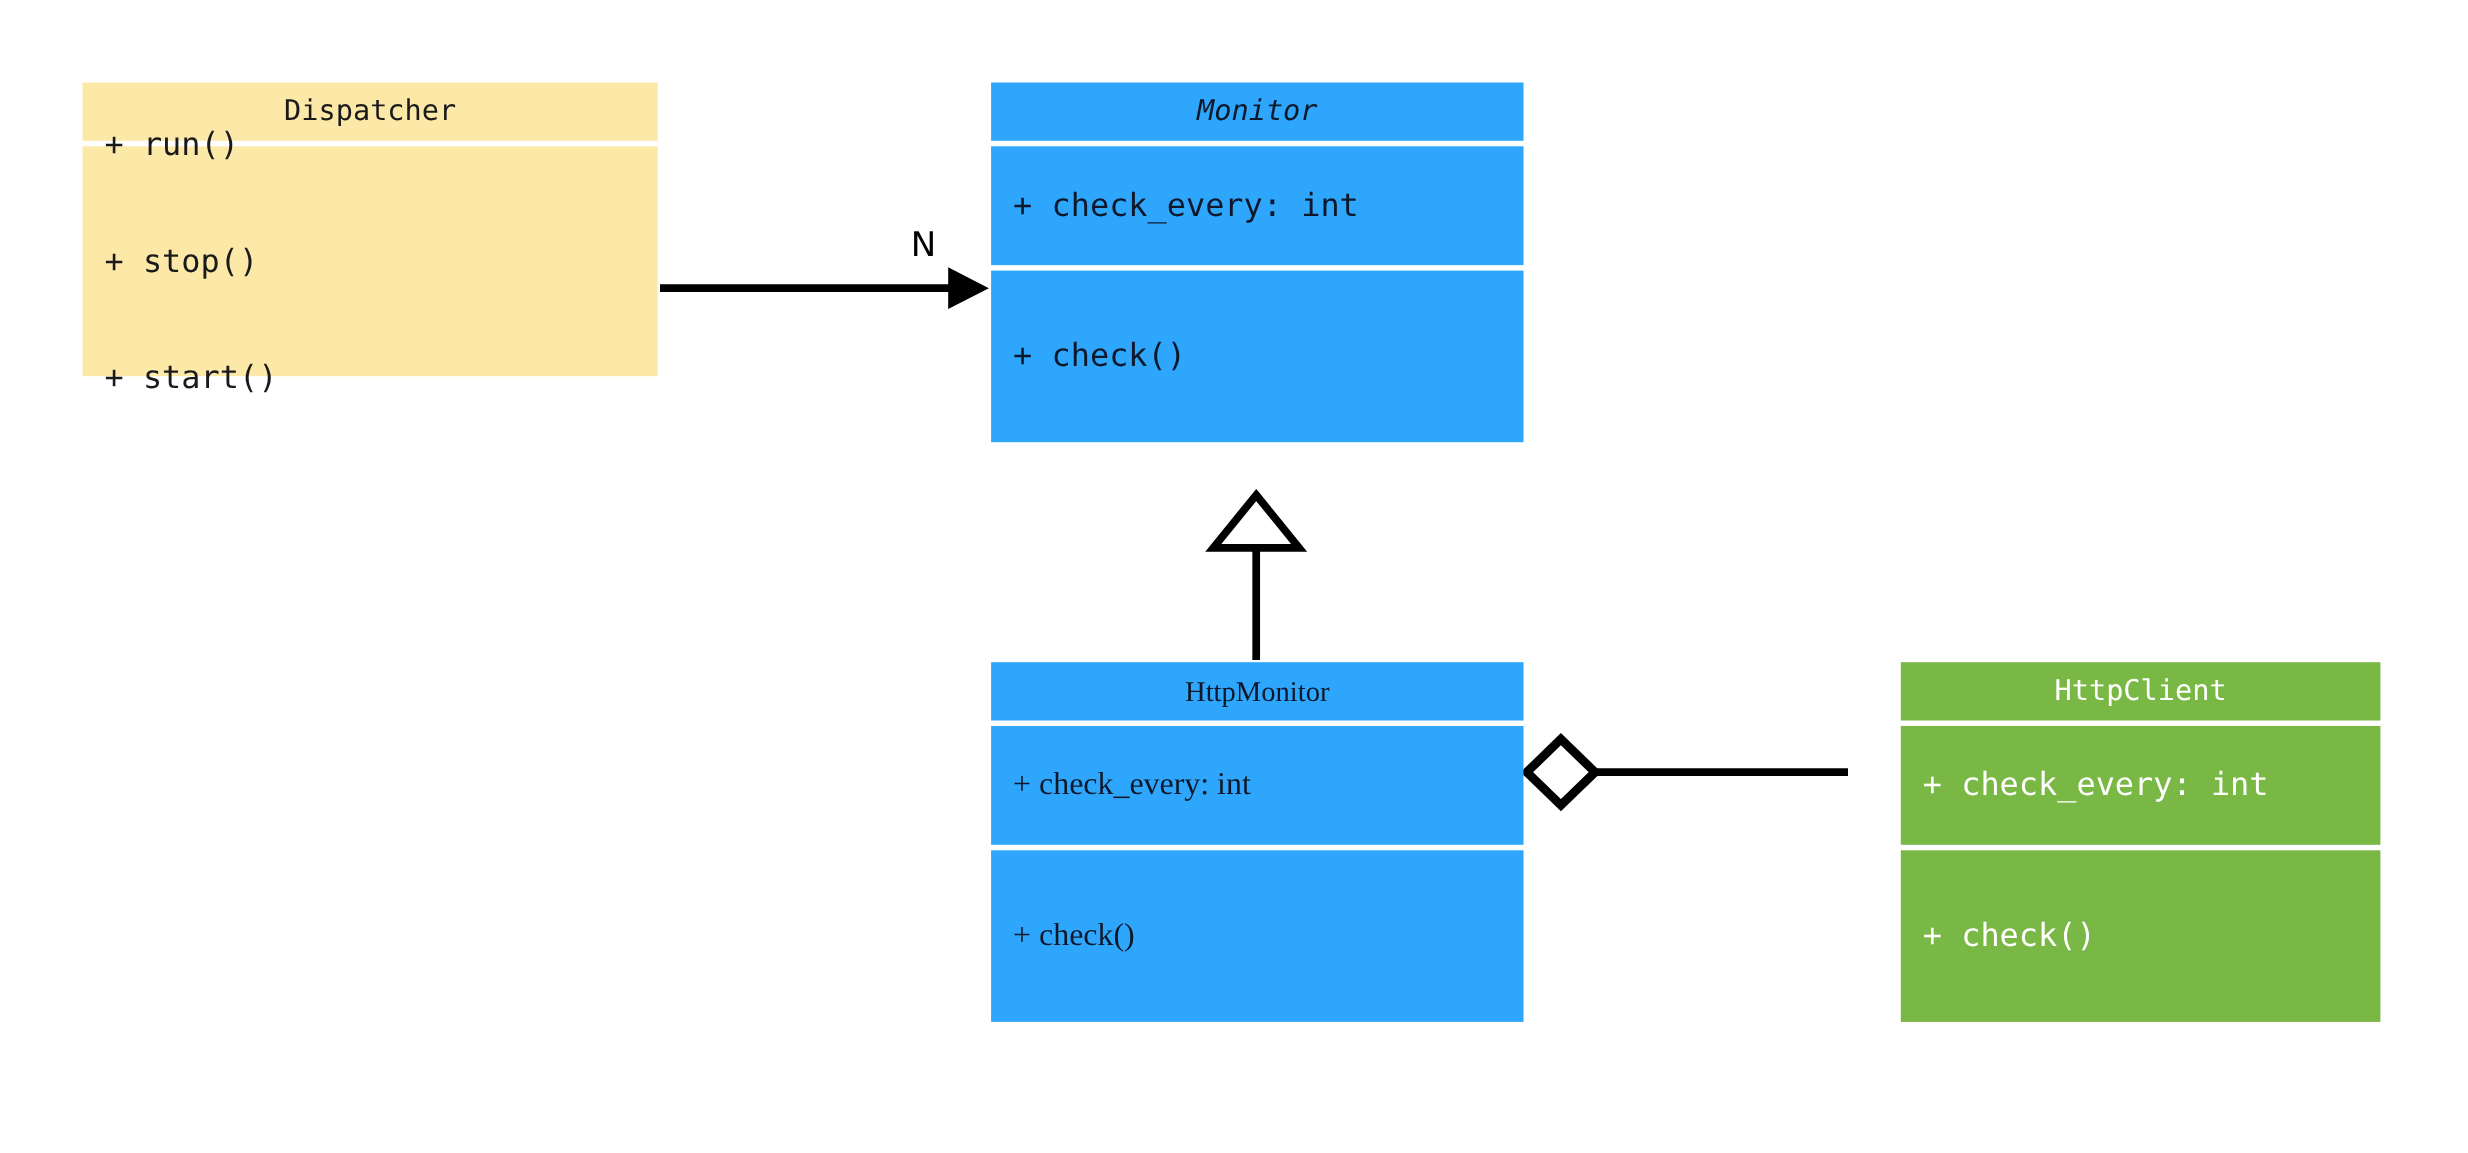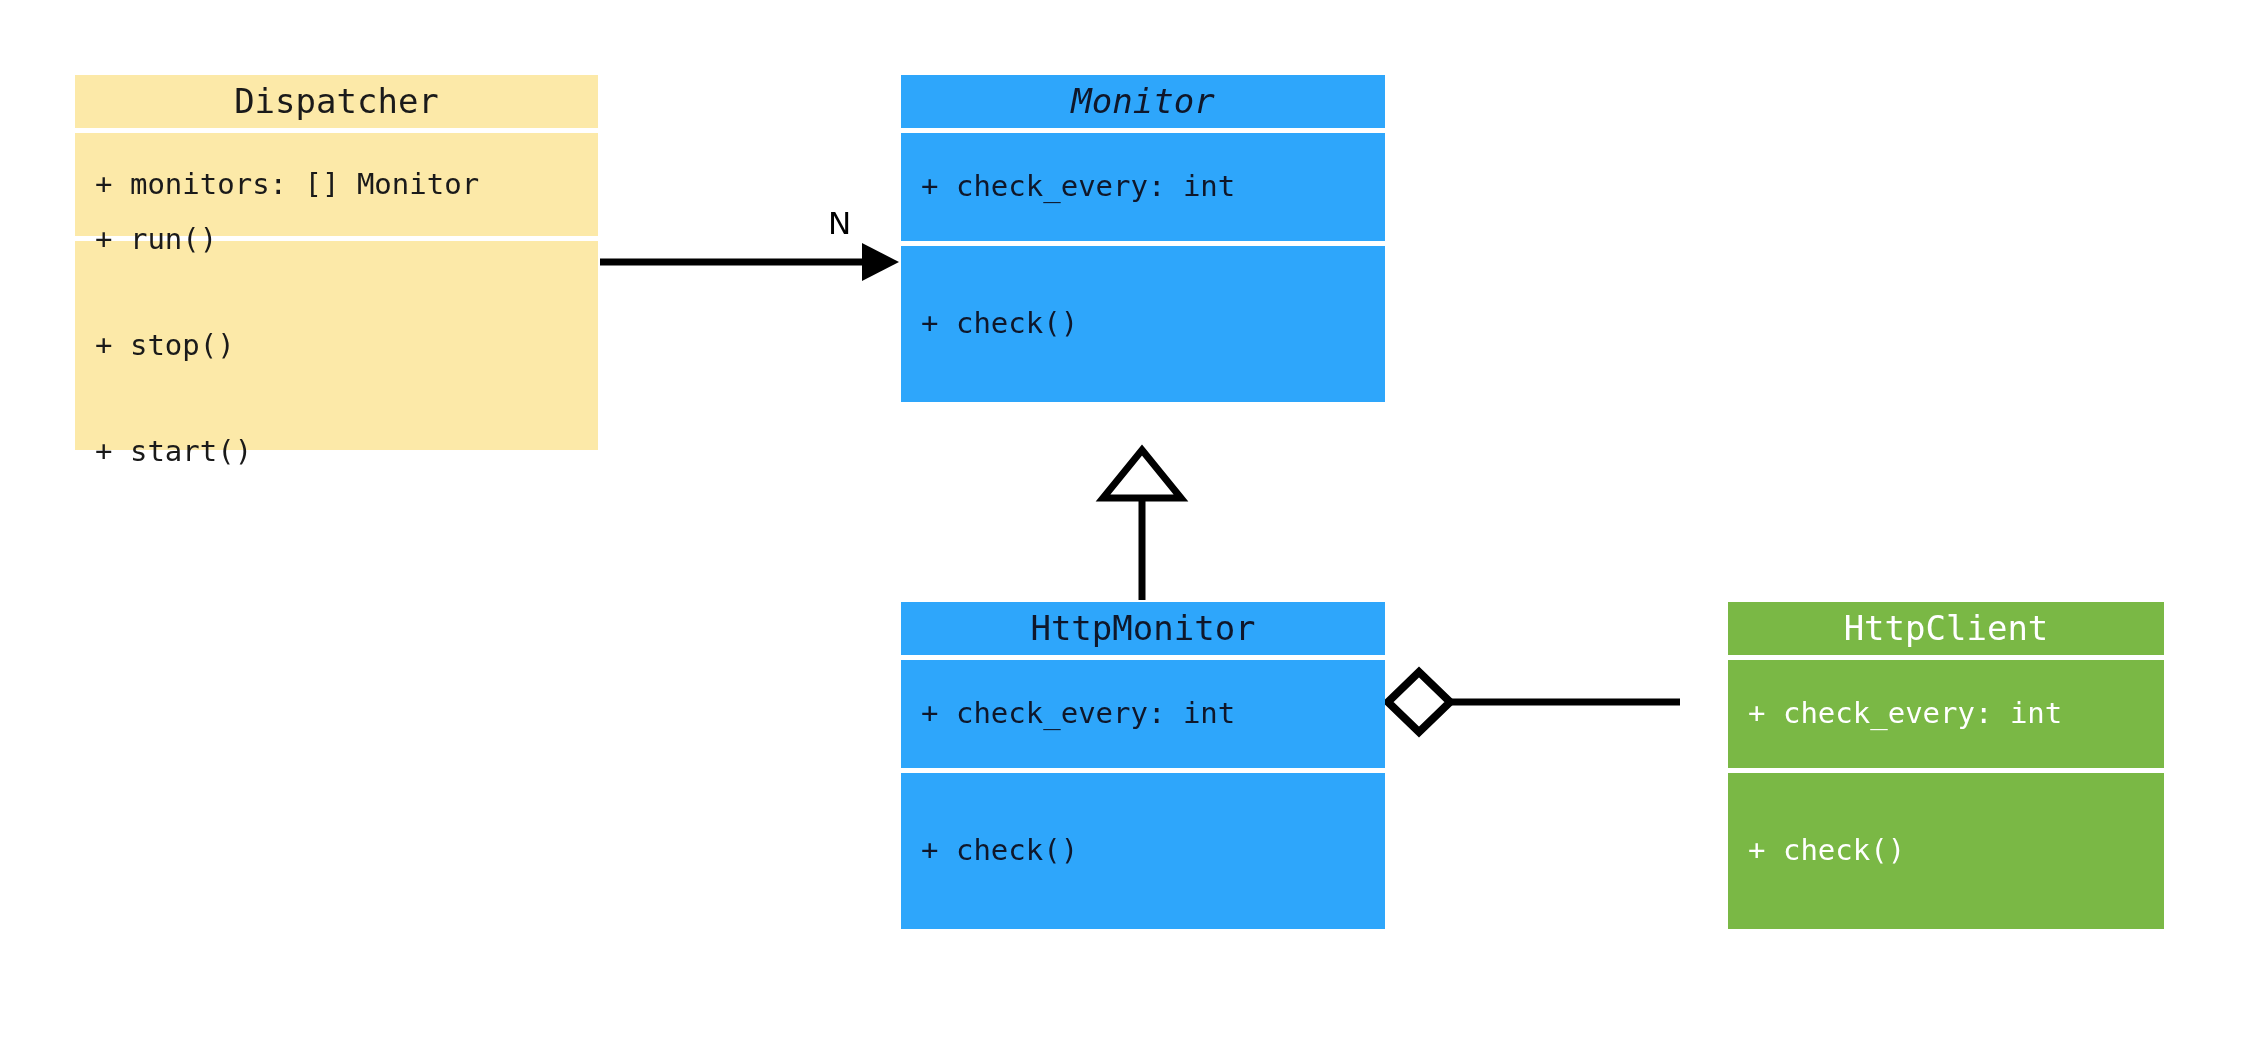--- a/index.html
+++ b/index.html
@@ -25,21 +25,21 @@
     box-sizing: border-box;
   }
   .uml-compartment {
     box-sizing: border-box;
     display: flex;
     flex-direction: column;
     justify-content: center;
   }
   .uml-title {
     text-align: center;
-    font-size: 34px;
+    font-size: 26px;
     line-height: 1.2;
     letter-spacing: 0px;
     white-space: pre;
   }
   .uml-title.abstract {
     font-style: italic;
   }
   .uml-members {
     padding-left: 20px;
     font-size: 29px;
@@ -101,25 +101,20 @@
       <line x1="1450" y1="702" x2="1680" y2="702" stroke="#000000" stroke-width="7"></line>
     </g>
   </svg>
 
   <div class="edge-label" style="left:828px; top:205px;">N</div>
 
   <div class="uml-class theme-yellow" style="left:75px; top:75px; width:523px;">
     <div class="uml-compartment" style="height:53px;">
       <div class="uml-title">Dispatcher</div>
     </div>
-    <div class="uml-compartment" style="height:103px;">
-      <div class="uml-members">
-        <div class="uml-member-line">+ monitors: [] Monitor</div>
-      </div>
-    </div>
     <div class="uml-compartment" style="height:209px;">
       <div class="uml-members">
         <div class="uml-member-line">+ run()</div>
         <div class="uml-member-line">+ stop()</div>
         <div class="uml-member-line">+ start()</div>
       </div>
     </div>
   </div>
 
   <div class="uml-class theme-blue" style="left:901px; top:75px; width:484px;">
@@ -131,21 +126,21 @@
         <div class="uml-member-line">+ check_every: int</div>
       </div>
     </div>
     <div class="uml-compartment" style="height:156px;">
       <div class="uml-members">
         <div class="uml-member-line">+ check()</div>
       </div>
     </div>
   </div>
 
-  <div class="uml-class theme-blue" style="left:901px; top:602px; width:484px;">
+  <div class="uml-class theme-blue" style="left:901px; top:602px; width:484px;font-family:Liberation Serif, serif;">
     <div class="uml-compartment" style="height:53px;">
       <div class="uml-title">HttpMonitor</div>
     </div>
     <div class="uml-compartment" style="height:108px;">
       <div class="uml-members">
         <div class="uml-member-line">+ check_every: int</div>
       </div>
     </div>
     <div class="uml-compartment" style="height:156px;">
       <div class="uml-members">

